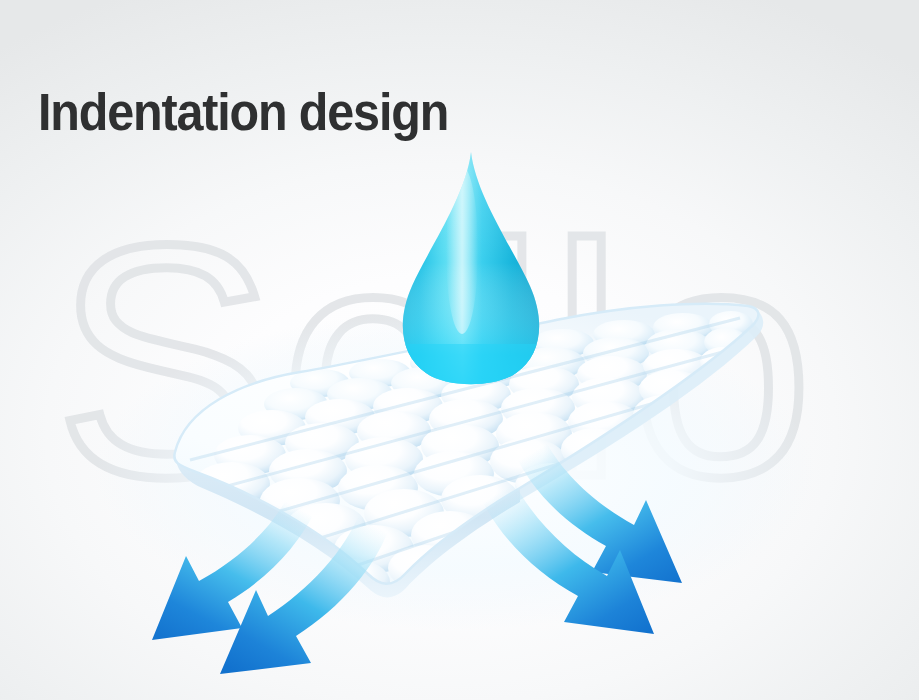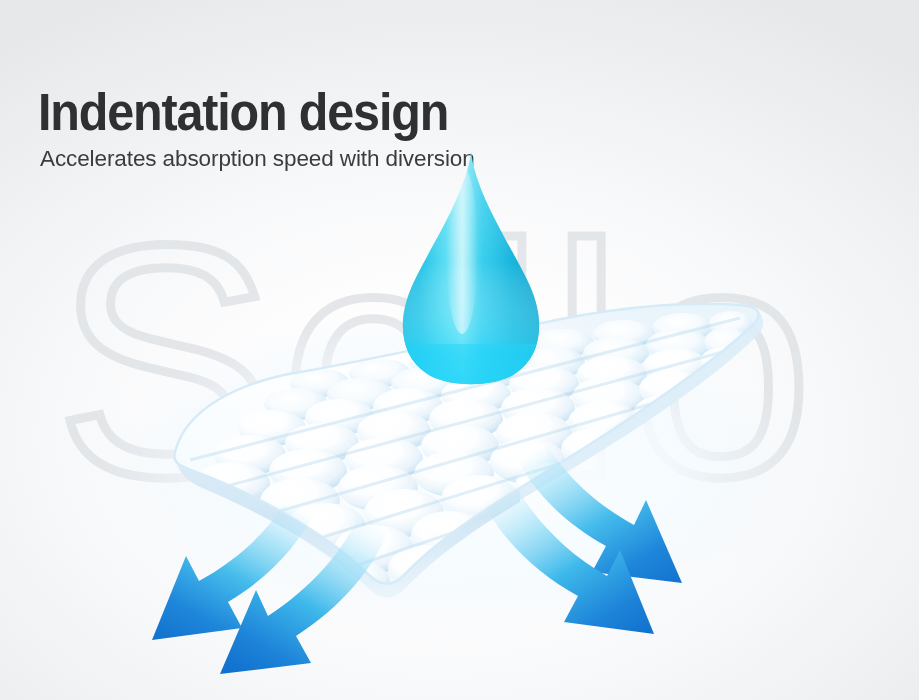--- a/index.html
+++ b/index.html
@@ -357,15 +357,14 @@
                C 428,250 466,196 471,152 Z" fill="url(#dropFill)"></path>
       <g clip-path="url(#dropClip)">
         <rect x="390" y="150" width="160" height="250" fill="url(#dropVert)"></rect>
         <ellipse cx="462" cy="250" rx="16" ry="84" fill="url(#dropShine)"></ellipse>
         <path d="M392,344 L552,344 L552,392 L392,392 Z" fill="#23d4f8" opacity=".5"></path>
       </g>
     </svg>
   </div>
 
   <h1 id="title">Indentation design</h1>
-  <p id="subtitle">Accelerates absorption speed with diversion</p>
 
 </div>
 
 </body></html>

